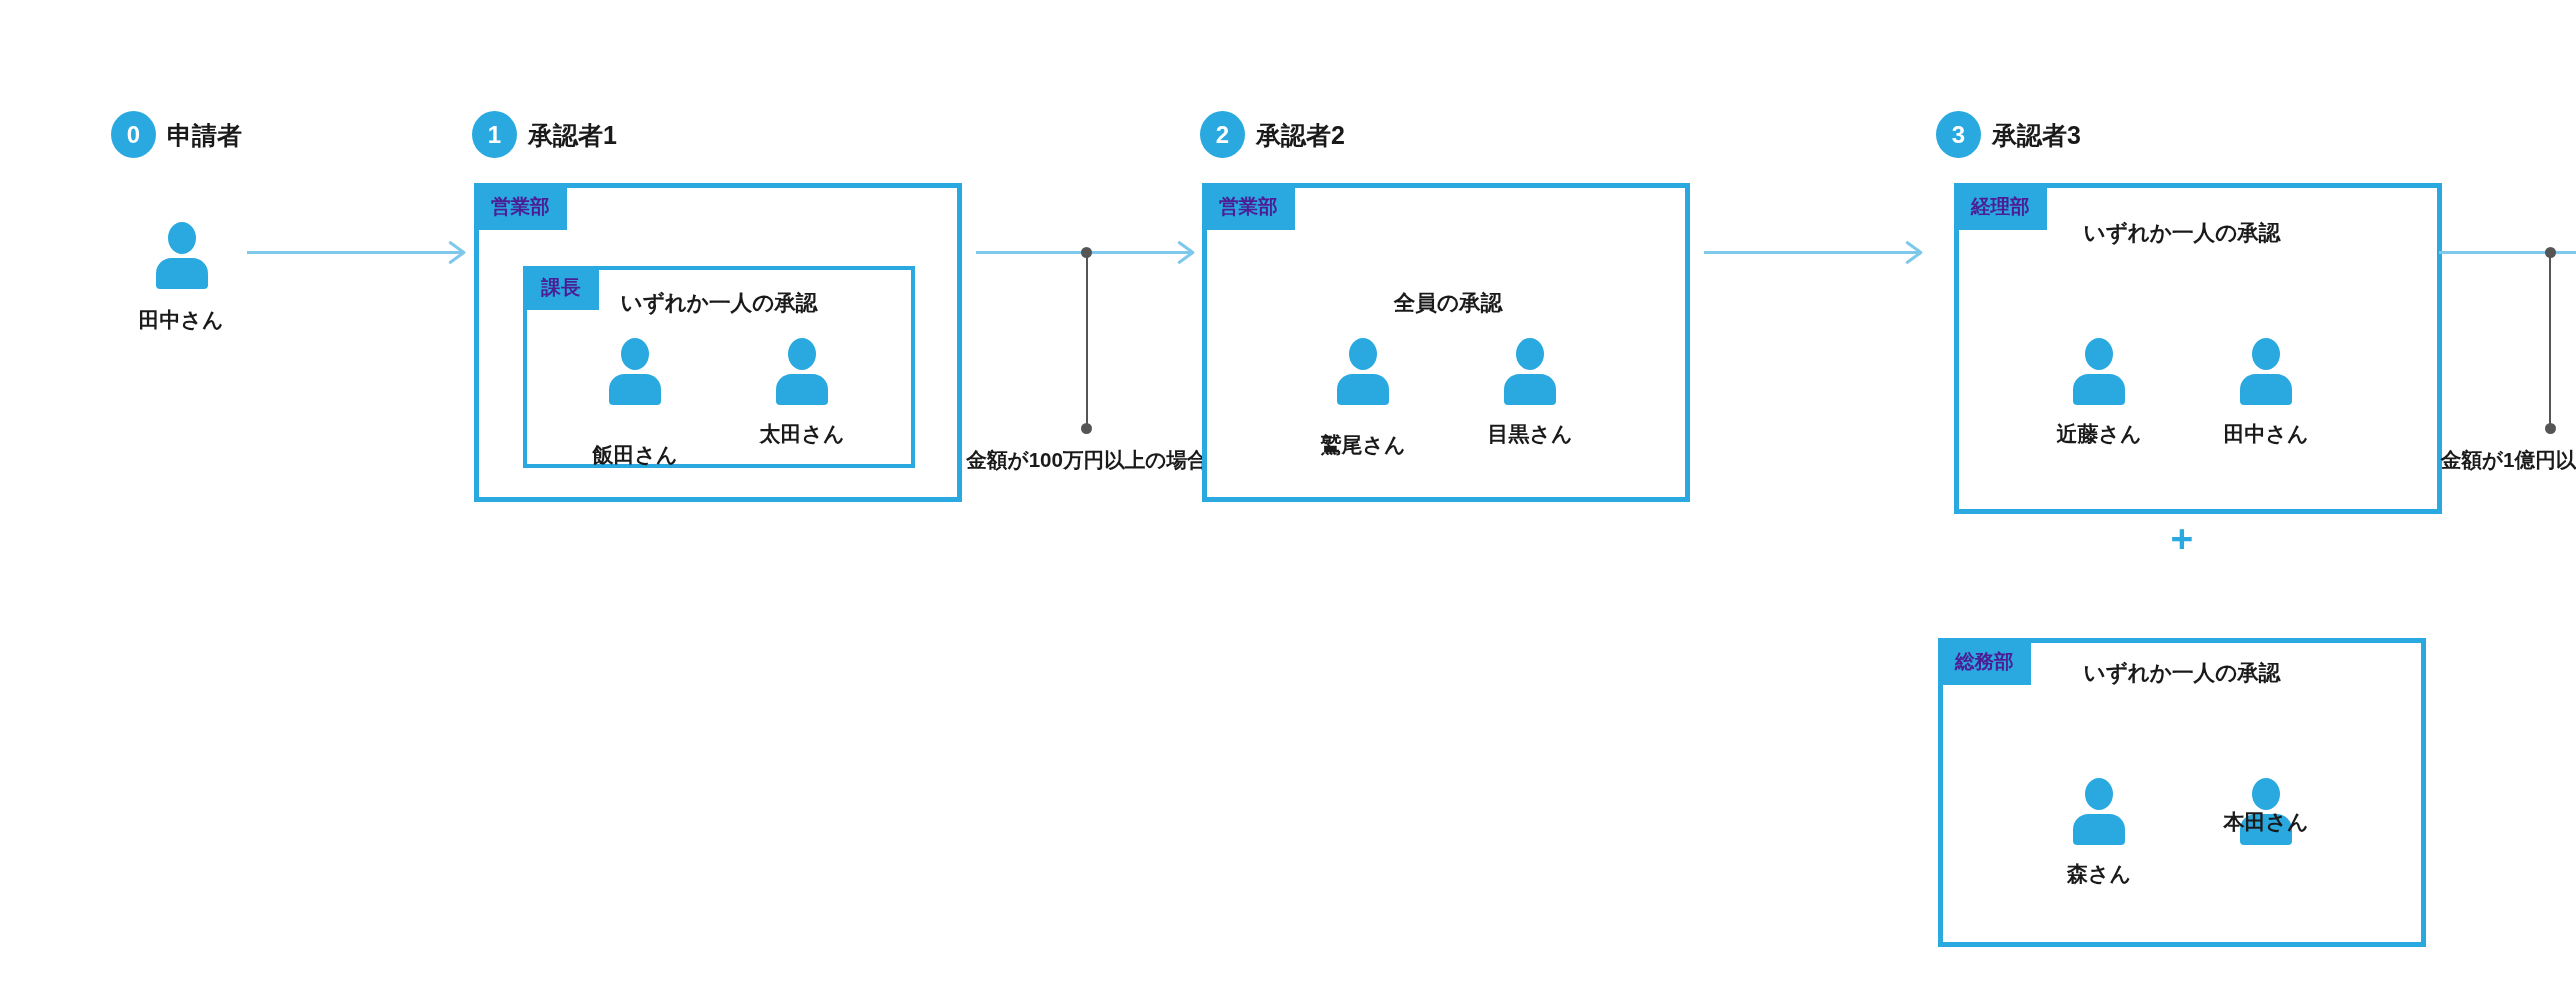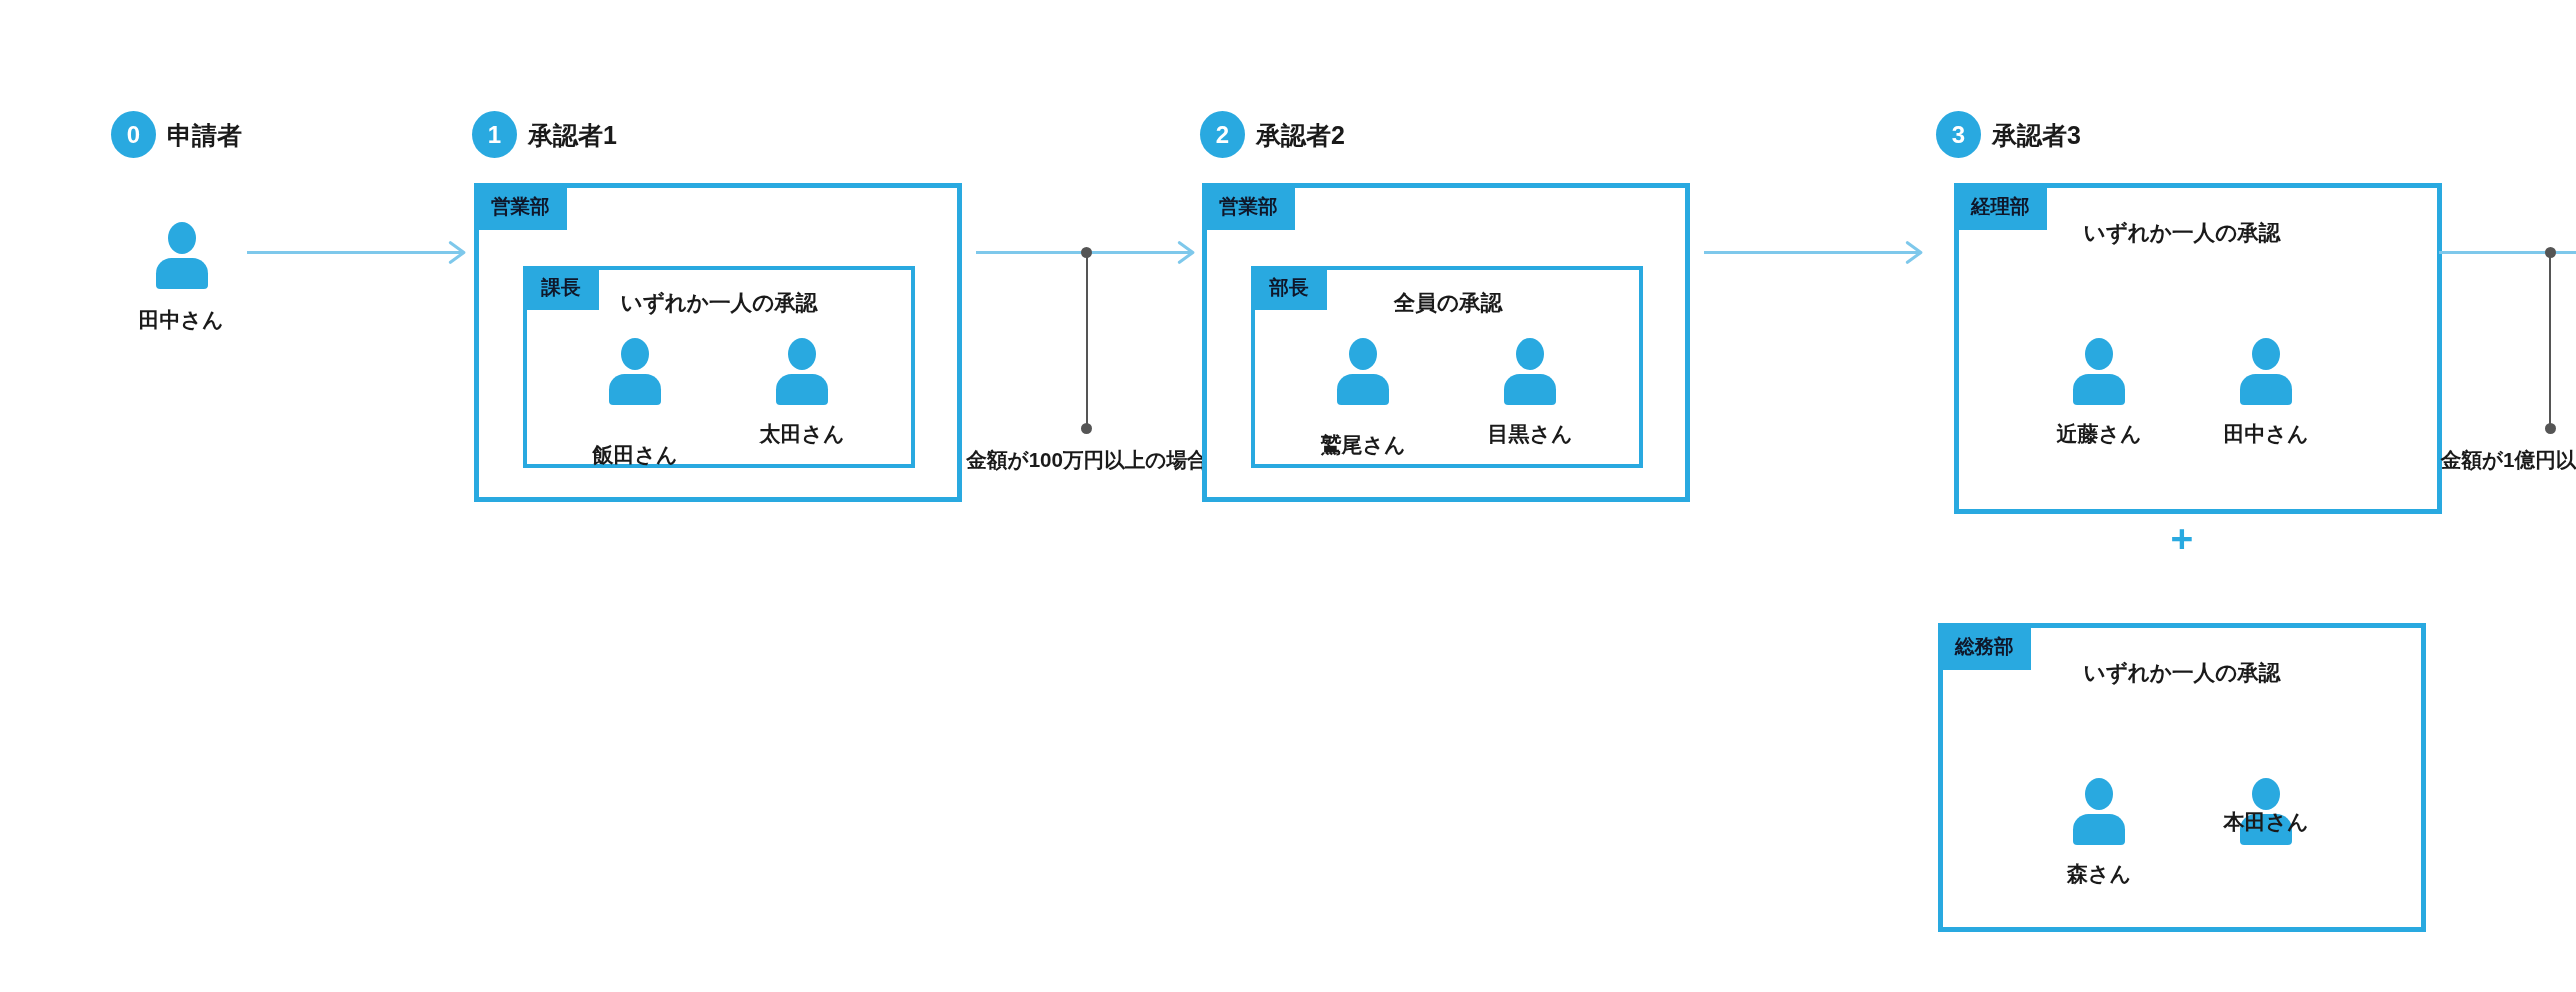--- a/index.html
+++ b/index.html
@@ -35,21 +35,21 @@
   .inner-box{
     position:absolute;
     border:4.1px solid #29a9e0;
     background:#ffffff;
     box-sizing:border-box;
   }
   .tab{
     position:absolute;
     left:-5.2px;top:-5.2px;
     background:#29a9e0;
-    color:#0f172a;
+    color:#4c1d95;
     font-size:19.6px;font-weight:bold;
     display:flex;align-items:center;justify-content:center;
     white-space:nowrap;
   }
   .tab.outer{width:93px;height:47px;}
   .tab.inner{left:-4.1px;top:-4.1px;width:76px;height:44px;}
   .rule{
     position:absolute;
     font-size:21.6px;font-weight:bold;
     transform:translate(-50%,-50%);
@@ -139,23 +139,20 @@
   </svg>
   <div class="dot" style="left:1081px;top:247px;"></div>
   <div class="vline" style="left:1086px;top:252px;height:177px;"></div>
   <div class="dot" style="left:1081px;top:423px;"></div>
   <div class="cond" style="left:1087px;top:446px;">金額が100万円以上の場合</div>
 
   <div class="badge" style="left:1200px;top:111px;">2</div>
   <div class="stage-title" style="left:1256px;top:135px;">承認者2</div>
   <div class="box" style="left:1202px;top:183px;width:488px;height:319px;">
     <div class="tab outer">営業部</div>
-    <div class="inner-box" style="left:44px;top:78px;width:392px;height:202px;">
-      <div class="tab inner">部長</div>
-    </div>
   </div>
   <div class="rule" style="left:1448px;top:302px;font-family:Liberation Mono, monospace;">全員の承認</div>
   <div class="picon" style="left:1336px;top:338px;"></div>
   <div class="pname" style="left:1363px;top:420px;margin-top:11px;">鷲尾さん</div>
   <div class="picon" style="left:1503px;top:338px;"></div>
   <div class="pname" style="left:1530px;top:420px;">目黒さん</div>
 
   <svg class="arrow" style="left:1704px;top:241px;" width="222" height="23" viewBox="0 0 430 44">
     <line x1="0" y1="22" x2="418" y2="22" stroke="#7ec8eb" stroke-width="6"></line>
     <polyline points="394,3 420,22 394,41" fill="none" stroke="#7ec8eb" stroke-width="6" stroke-linecap="round" stroke-linejoin="round"></polyline>
@@ -166,21 +163,21 @@
   <div class="box" style="left:1954px;top:183px;width:488px;height:331px;">
     <div class="tab outer">経理部</div>
   </div>
   <div class="rule" style="left:2182px;top:232px;">いずれか一人の承認</div>
   <div class="picon" style="left:2072px;top:338px;"></div>
   <div class="pname" style="left:2099px;top:420px;">近藤さん</div>
   <div class="picon" style="left:2239px;top:338px;"></div>
   <div class="pname" style="left:2266px;top:420px;">田中さん</div>
 
   <div class="plus" style="left:2182px;top:539px;">+</div>
-  <div class="box" style="left:1938px;top:623px;width:488px;height:309px;">
+  <div class="box" style="left:1938px;top:638px;width:488px;height:309px;">
     <div class="tab outer">総務部</div>
   </div>
   <div class="rule" style="left:2182px;top:672px;">いずれか一人の承認</div>
   <div class="picon" style="left:2072px;top:778px;"></div>
   <div class="pname" style="left:2099px;top:860px;">森さん</div>
   <div class="picon" style="left:2239px;top:778px;"></div>
   <div class="pname" style="left:2266px;top:808px;">本田さん</div>
 
   <svg class="arrow" style="left:2439px;top:241px;" width="222" height="23" viewBox="0 0 430 44">
     <line x1="0" y1="22" x2="418" y2="22" stroke="#7ec8eb" stroke-width="6"></line>

